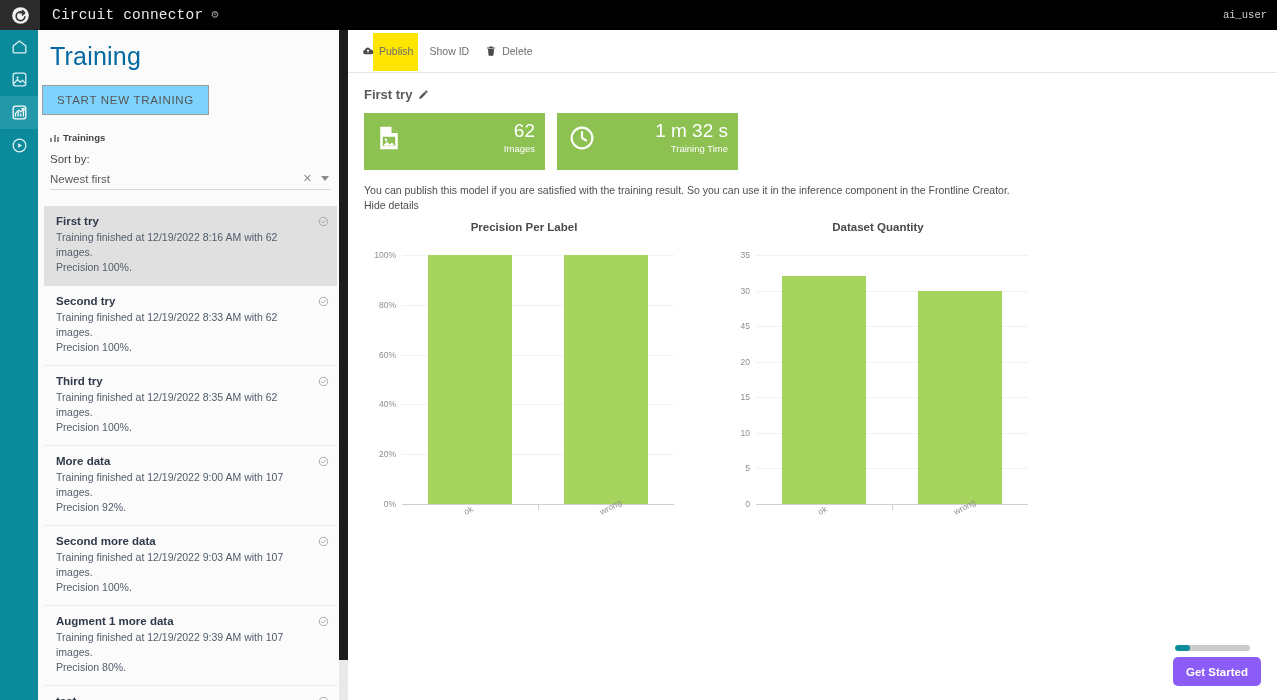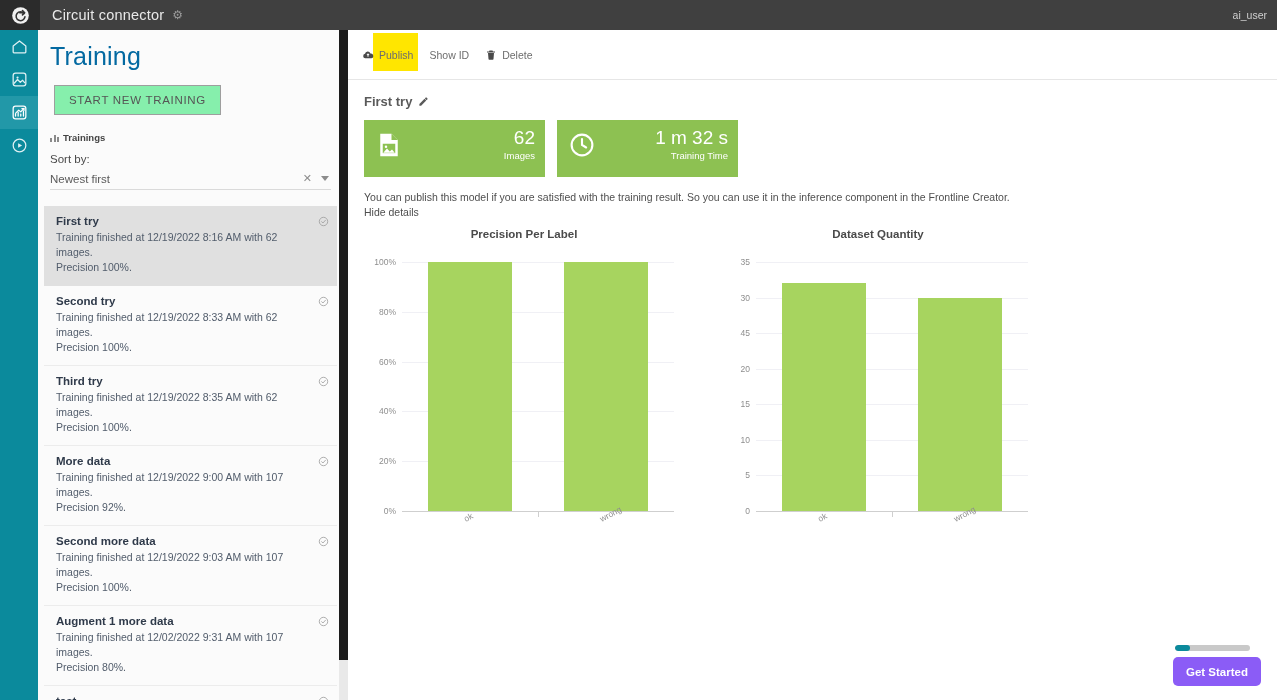--- a/index.html
+++ b/index.html
@@ -6,21 +6,21 @@
   html, body {
     width: 1277px; height: 700px;
     font-family: "Liberation Sans", sans-serif;
     background: #ffffff; overflow: hidden;
   }
   #app { position: relative; width: 1277px; height: 700px; }
 
   
   .topbar {
     position: absolute; top: 0; left: 0; width: 1277px; height: 30px;
-    background: #404040; display: flex; align-items: center;
+    background: #000000; display: flex; align-items: center; font-family: Liberation Mono, monospace;
   }
   .logo-box {
     width: 40px; height: 30px; background: #2b2b2b;
     display: flex; align-items: center; justify-content: center;
   }
   .logo-glyph { width: 19px; height: 19px; display: block; }
   .app-title {
     margin-left: 12px; color: #e8e8e8; font-size: 14.5px; letter-spacing: .2px;
   }
   .gear-top { margin-left: 8px; color: #9a9a9a; font-size: 12px; line-height: 1; }
@@ -41,22 +41,22 @@
   
   .leftpanel {
     position: absolute; top: 30px; left: 38px; width: 305px; height: 670px;
     background: #fbfbfb; border-right: 1px solid #e2e2e2; overflow: hidden;
   }
   .panel-title {
     font-size: 25px; color: #0369a1; font-weight: normal;
     padding: 12px 0 0 12px; letter-spacing: .2px;
   }
   .start-btn {
-    margin: 14px 0 0 16px; padding: 8px 14px;
-    border: 1px solid #9e9e9e; background: #86efac;
+    margin: 14px 0 0 4px; padding: 8px 14px;
+    border: 1px solid #9e9e9e; background: #7dd3fc;
     color: #555; font-size: 11.5px; letter-spacing: .7px;
     font-family: inherit; cursor: pointer; display: inline-block;
   }
   .trainings-head {
     margin: 17px 0 0 12px; font-size: 9.5px; color: #444; font-weight: bold;
     display: flex; align-items: center; gap: 4px;
   }
   .bars-icon { display: inline-block; width: 9px; height: 8px; position: relative; }
   .bars-icon i {
     position: absolute; bottom: 0; width: 2px; background: #8a8a8a; display: block;
@@ -103,21 +103,21 @@
     position: absolute; top: 30px; left: 339px; width: 9px; height: 630px;
     background: #1c1c1c;
   }
 
   
   .main {
     position: absolute; top: 30px; left: 348px; width: 929px; height: 670px;
     background: #ffffff;
   }
   .toolbar {
-    position: relative; height: 50px; border-bottom: 1px solid #e6e6e6;
+    position: relative; height: 43px; border-bottom: 1px solid #e6e6e6;
     display: flex; align-items: center; padding-left: 14px; gap: 16px;
   }
   .tool-highlight {
     position: absolute; left: 25px; top: 3px; width: 45px; height: 38px;
     background: #ffe600;
   }
   .tool-btn {
     position: relative; display: flex; align-items: center; gap: 5px;
     font-size: 10.5px; color: #6d6d6d; cursor: pointer; z-index: 2;
   }
@@ -315,21 +315,21 @@
           <div class="li-line">Precision 100%.</div>
           <svg class="check-icon" viewBox="0 0 24 24" fill="none" stroke="#9e9e9e" stroke-width="1.8">
             <circle cx="12" cy="12" r="9.2"></circle>
             <path d="M7.8 12.3l3 3 5.4-6" stroke-linecap="round" stroke-linejoin="round"></path>
           </svg>
         </div>
         <div class="list-item">
           <div class="li-title">
             <span>Augment 1 more data</span>
           </div>
-          <div class="li-line">Training finished at 12/02/2022 9:31 AM with 107 images.</div>
+          <div class="li-line">Training finished at 12/19/2022 9:39 AM with 107 images.</div>
           <div class="li-line">Precision 80%.</div>
           <svg class="check-icon" viewBox="0 0 24 24" fill="none" stroke="#9e9e9e" stroke-width="1.8">
             <circle cx="12" cy="12" r="9.2"></circle>
             <path d="M7.8 12.3l3 3 5.4-6" stroke-linecap="round" stroke-linejoin="round"></path>
           </svg>
         </div>
         <div class="list-item">
           <div class="li-title">
             <span>test</span>
           </div>

